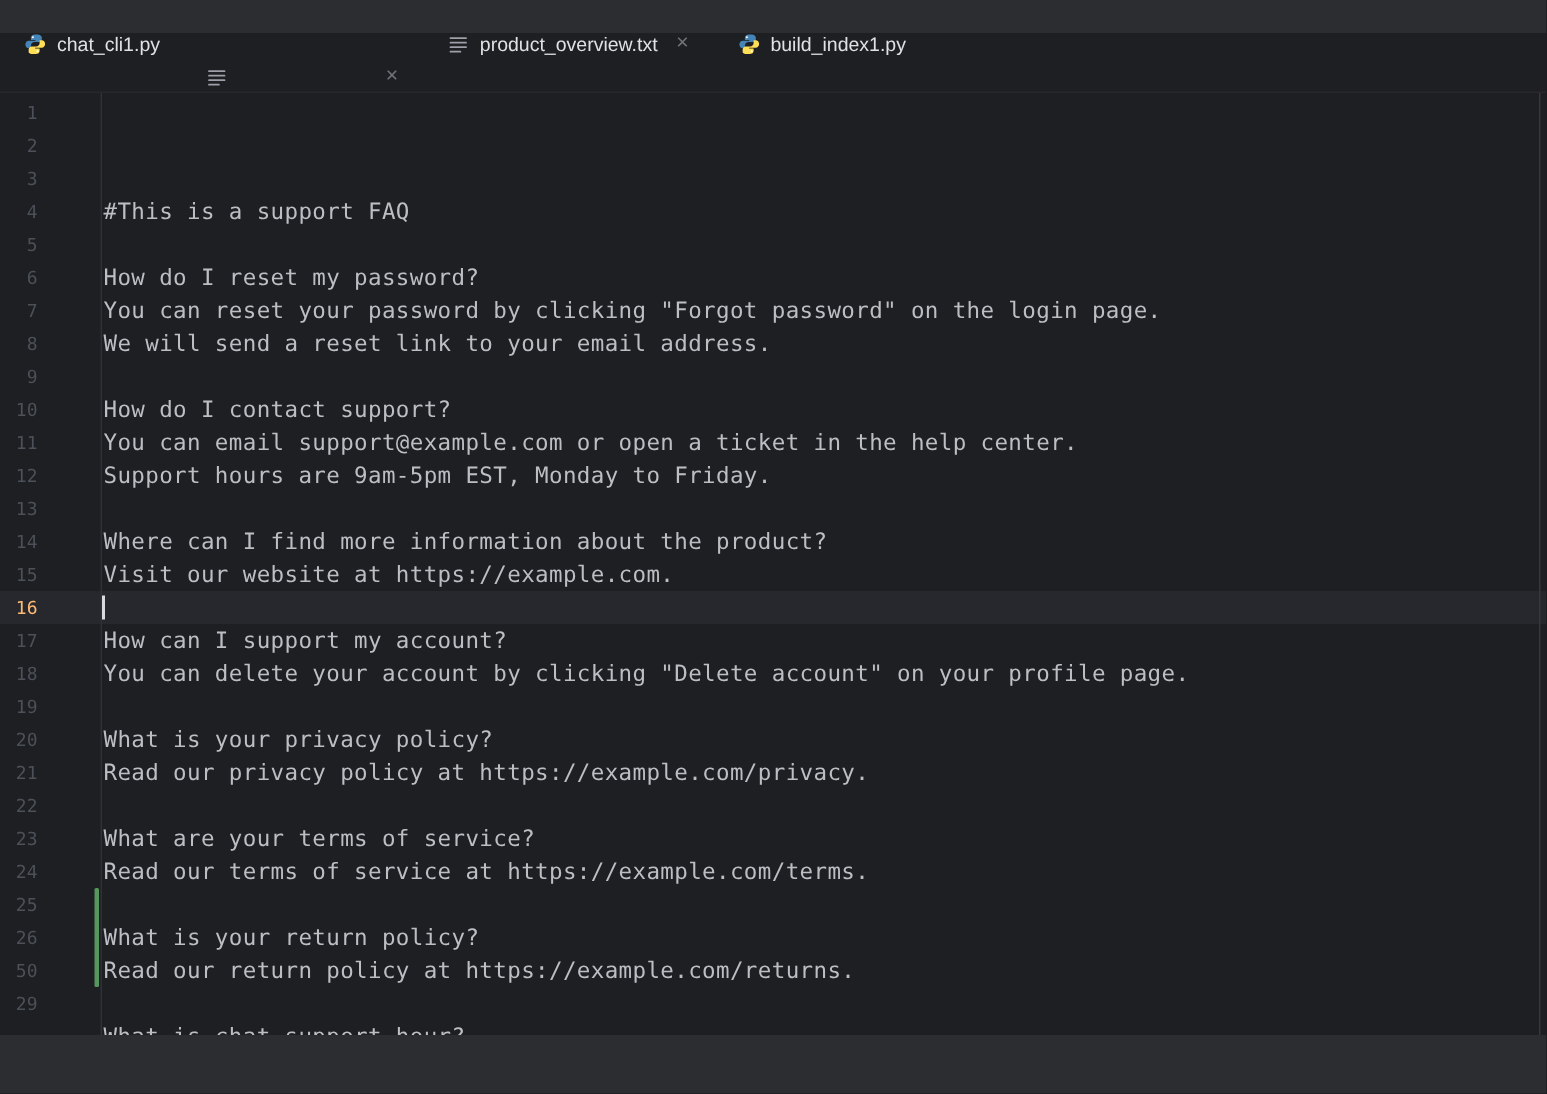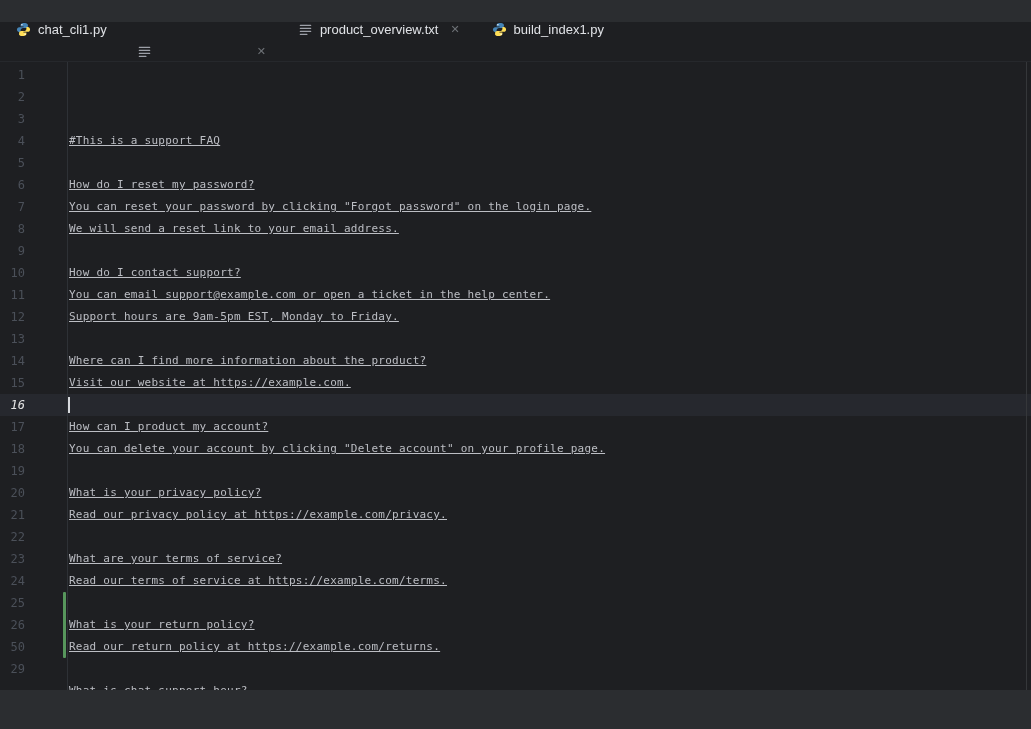--- a/index.html
+++ b/index.html
@@ -67,28 +67,27 @@
   }
   .line.current { background: #26282e; }
   .ln-num {
     position: absolute;
     left: 0; top: 0;
     width: 25px;
     text-align: right;
     font-size: 12px;
     color: #4b5059;
   }
-  .line.current .ln-num { color: #e5e5e5; font-style: italic; }
+  .line.current .ln-num { color: #fdba74; }
   .ln-text {
     display: block;
     margin-left: 69px;
-    font-size: 11px;
+    font-size: 15px;
     letter-spacing: 0.25px;
     color: #bcbec4;
-    text-decoration: underline;
   }
   .caret {
     position: absolute;
     left: 68px; top: 3px;
     width: 2px; height: 16px;
     background: #d8dade;
   }
   .gutter-sep {
     position: absolute;
     left: 67px; top: 0; bottom: 0;
@@ -223,21 +222,21 @@
       <div class="line">
     <span class="ln-num">12</span>
     <span class="ln-text">Visit our website at https://example.com.</span>
   </div>
       <div class="line">
     <span class="ln-num">13</span>
     <span class="ln-text"></span>
   </div>
       <div class="line">
     <span class="ln-num">14</span>
-    <span class="ln-text">How can I product my account?</span>
+    <span class="ln-text">How can I support my account?</span>
   </div>
       <div class="line">
     <span class="ln-num">15</span>
     <span class="ln-text">You can delete your account by clicking "Delete account" on your profile page.</span>
   </div>
       <div class="line current">
     <span class="ln-num">16</span>
     <span class="ln-text"></span>
   <span class="caret"></span></div>
       <div class="line">

